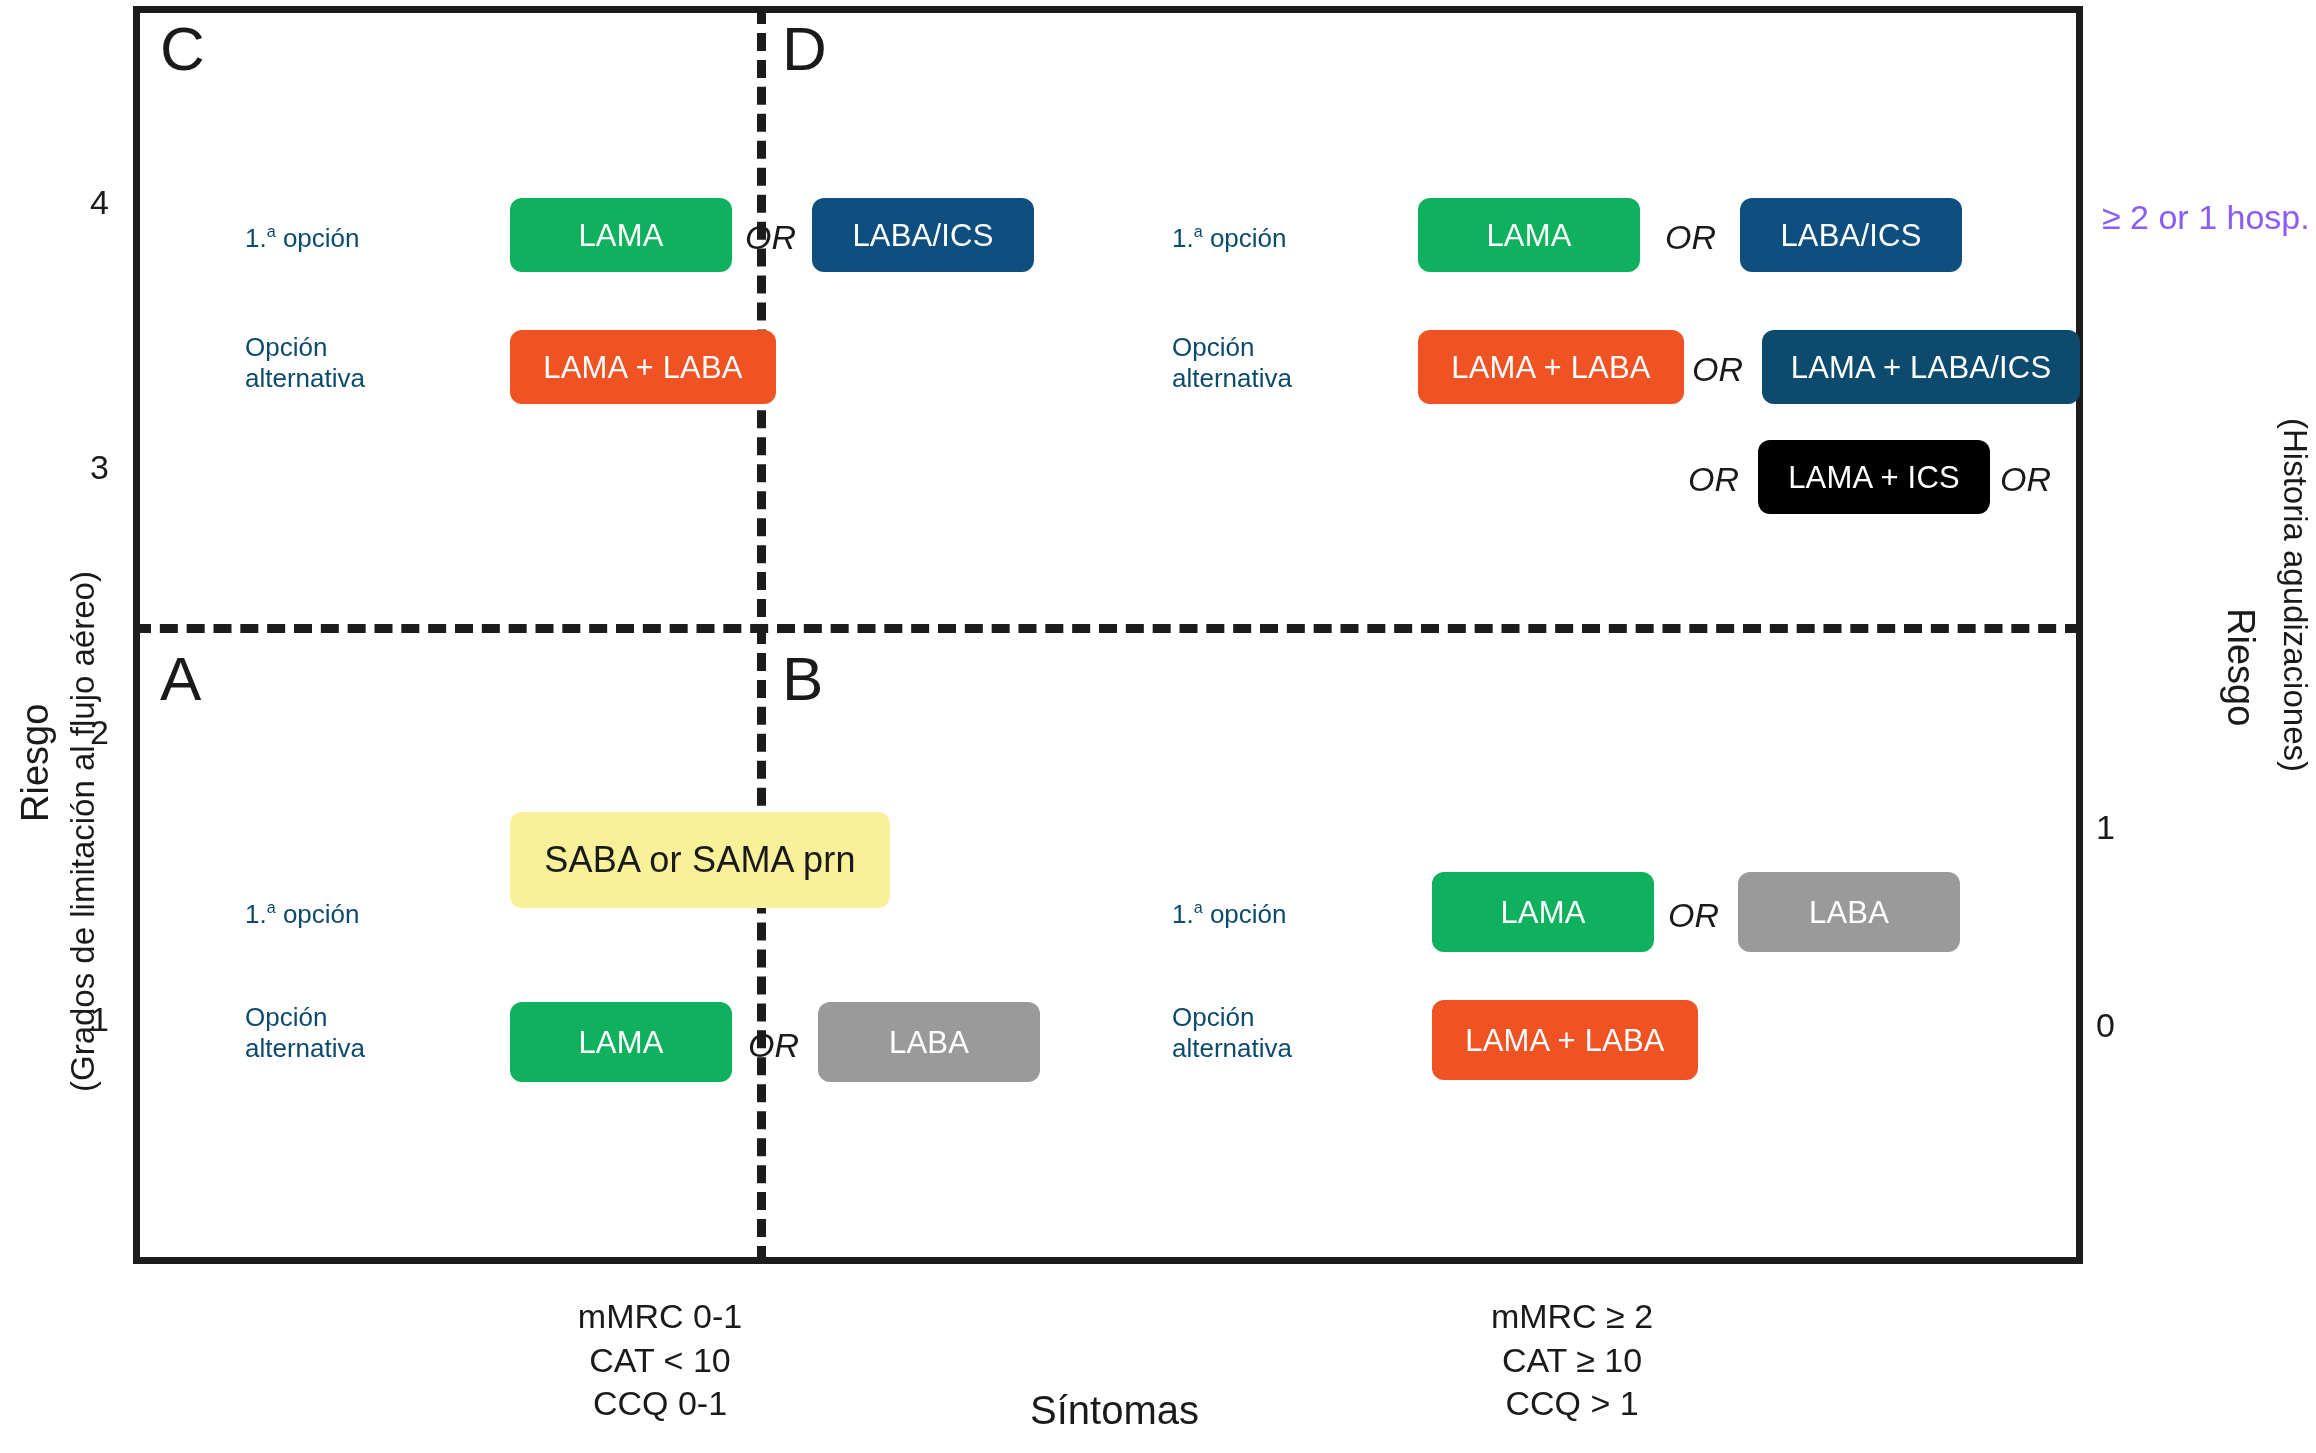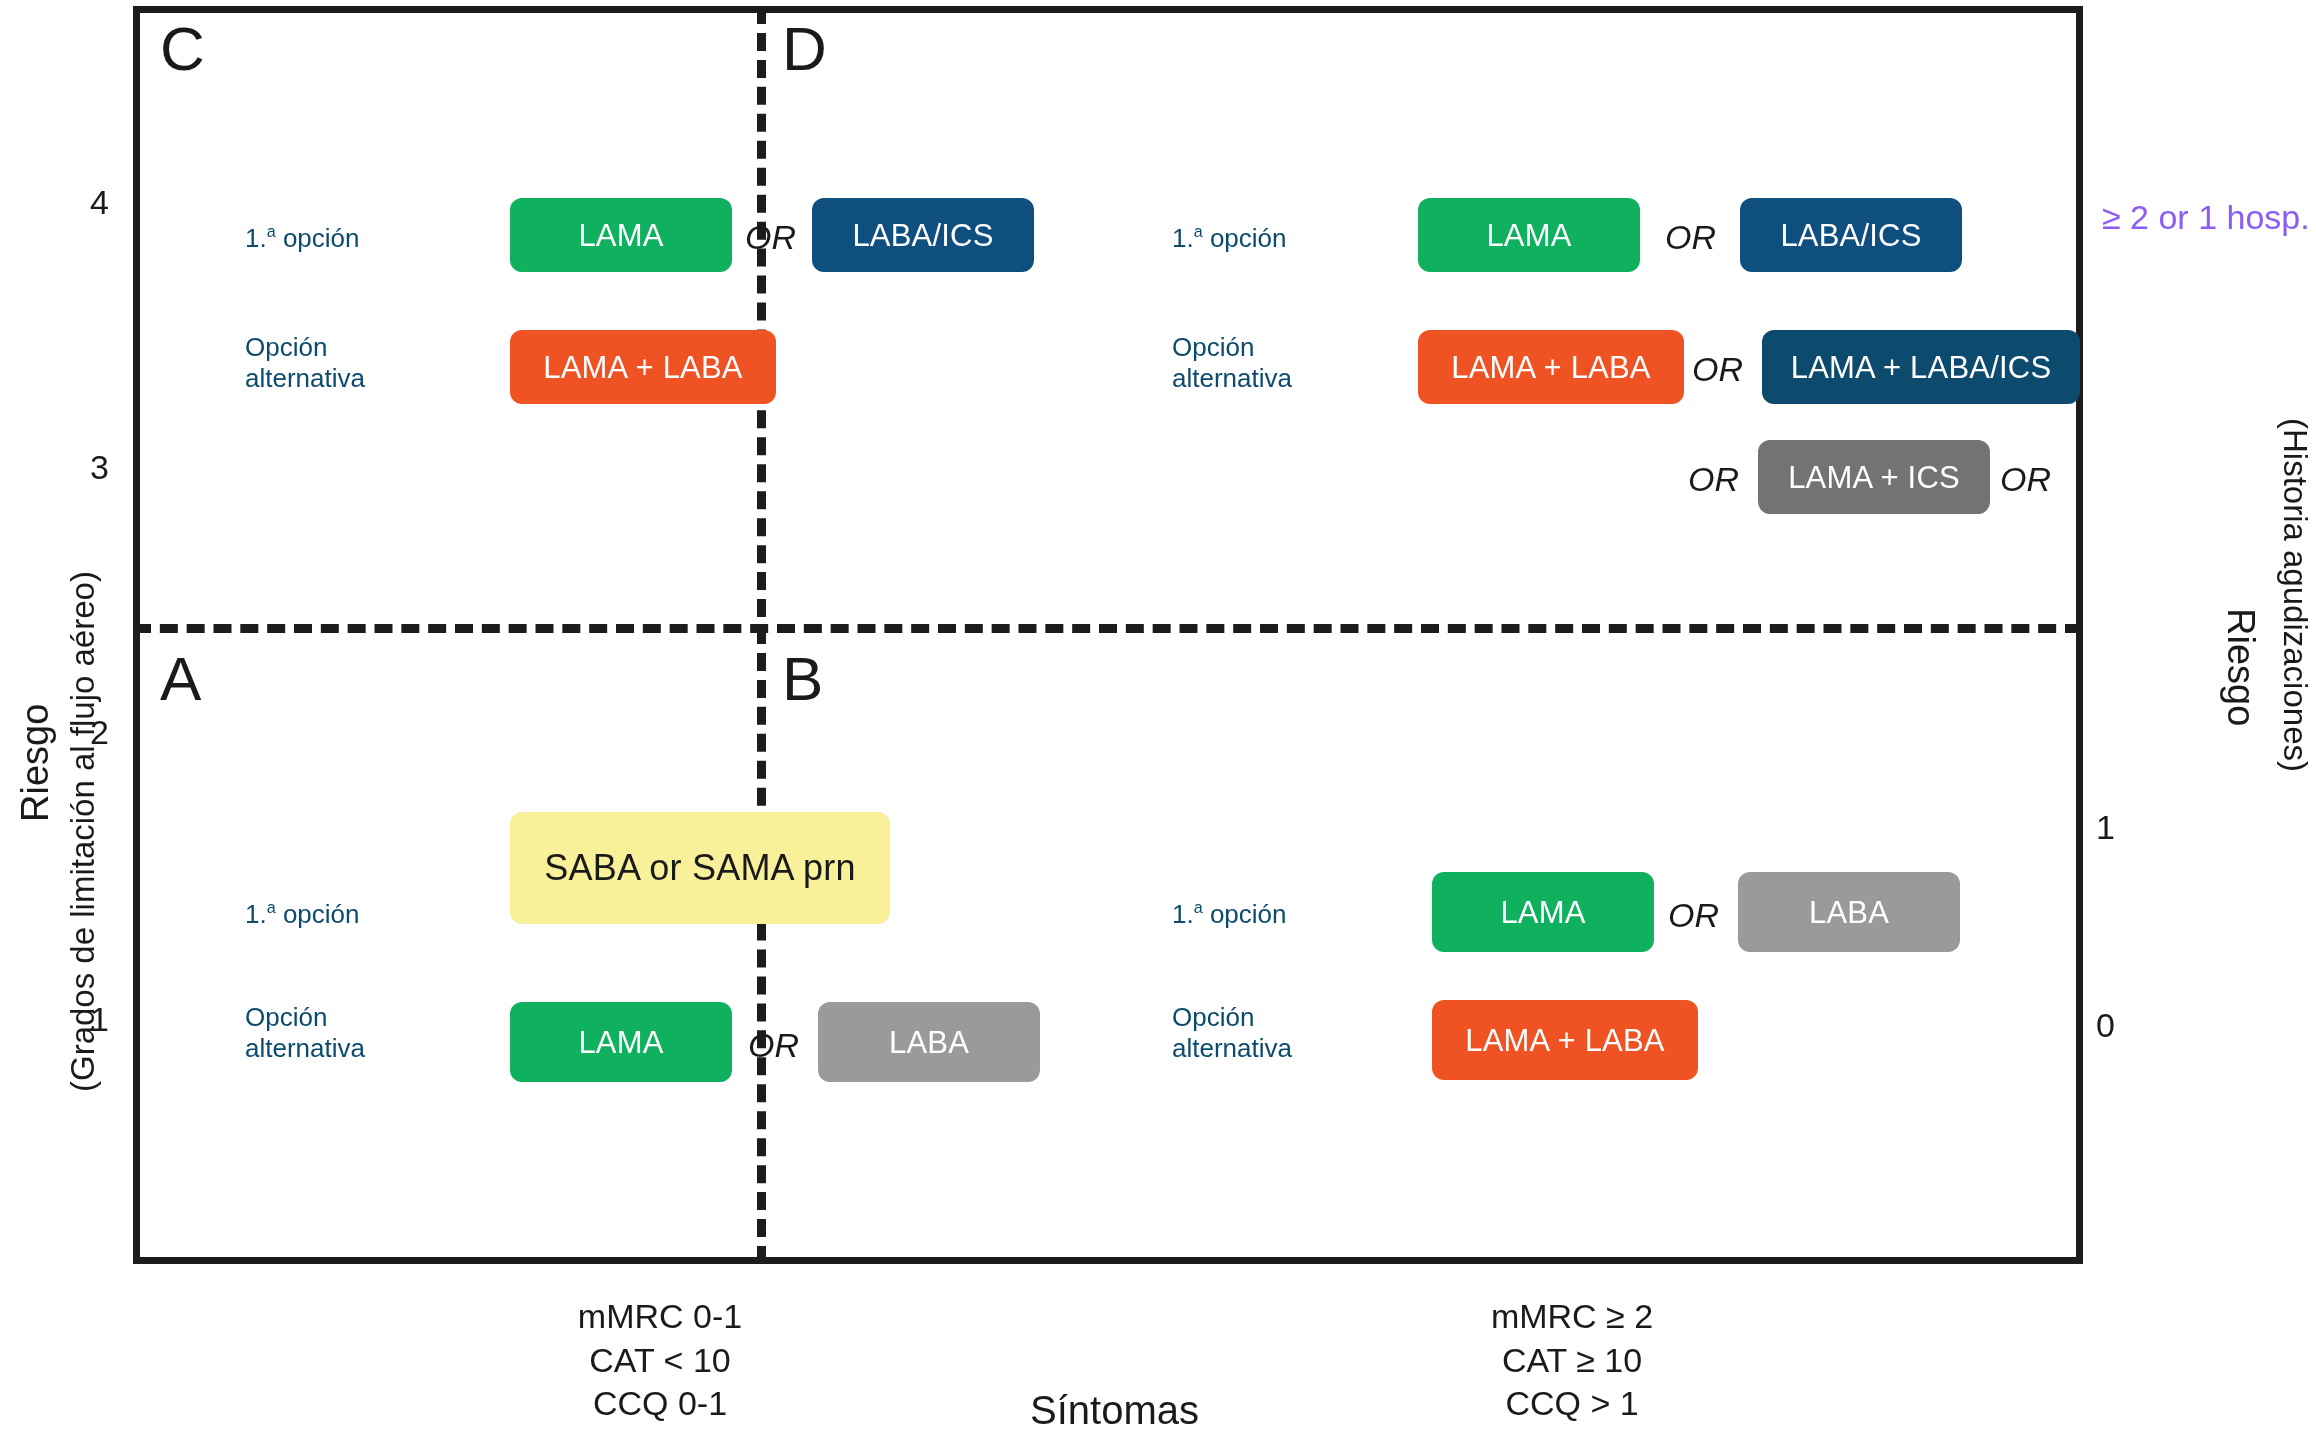--- a/index.html
+++ b/index.html
@@ -156,29 +156,29 @@
 
   <div class="pill" style="left:1418px; top:198px; width:222px; height:74px; background:#0fb05e;">LAMA</div>
   <div class="or-text" style="left:1665px; top:220px;">OR</div>
   <div class="pill" style="left:1740px; top:198px; width:222px; height:74px; background:#0f4f80;">LABA/ICS</div>
 
   <div class="pill" style="left:1418px; top:330px; width:266px; height:74px; background:#ef5223;">LAMA + LABA</div>
   <div class="or-text" style="left:1692px; top:352px;">OR</div>
   <div class="pill" style="left:1762px; top:330px; width:318px; height:74px; background:#0c4a6e;">LAMA + LABA/ICS</div>
 
   <div class="or-text" style="left:1688px; top:462px;">OR</div>
-  <div class="pill" style="left:1758px; top:440px; width:232px; height:74px; background:#737373;">LAMA + ICS</div>
+  <div class="pill" style="left:1758px; top:440px; width:232px; height:74px; background:#000000;">LAMA + ICS</div>
   <div class="or-text" style="left:2000px; top:462px;">OR</div>
 
 
   <div class="opt-label" style="left:245px; top:898px;"><span>1.</span><sup>a</sup><span> opción</span></div>
   <div class="opt-label" style="left:245px; top:1002px;">Opción
 alternativa</div>
 
-  <div class="pill" style="left:510px; top:812px; width:380px; height:112px; background:#f9f09a; color:#1a1a1a; font-size:36px;">SABA or SAMA prn</div>
+  <div class="pill" style="left:510px; top:812px; width:380px; height:96px; background:#f9f09a; color:#1a1a1a; font-size:36px;">SABA or SAMA prn</div>
 
   <div class="pill" style="left:510px; top:1002px; width:222px; height:80px; background:#0fb05e;">LAMA</div>
   <div class="or-text" style="left:748px; top:1028px;">OR</div>
   <div class="pill" style="left:818px; top:1002px; width:222px; height:80px; background:#9a9a9a;">LABA</div>
 
   <div class="opt-label" style="left:1172px; top:898px;"><span>1.</span><sup>a</sup><span> opción</span></div>
   <div class="opt-label" style="left:1172px; top:1002px;">Opción
 alternativa</div>
 
   <div class="pill" style="left:1432px; top:872px; width:222px; height:80px; background:#0fb05e;">LAMA</div>

